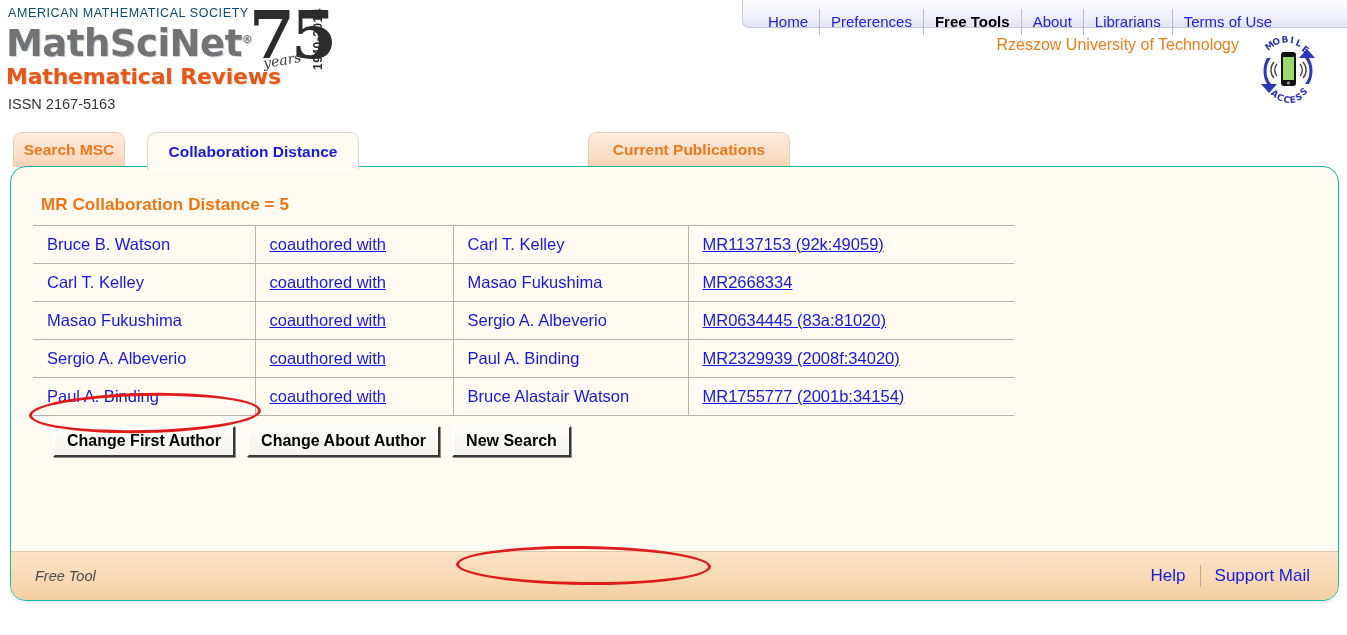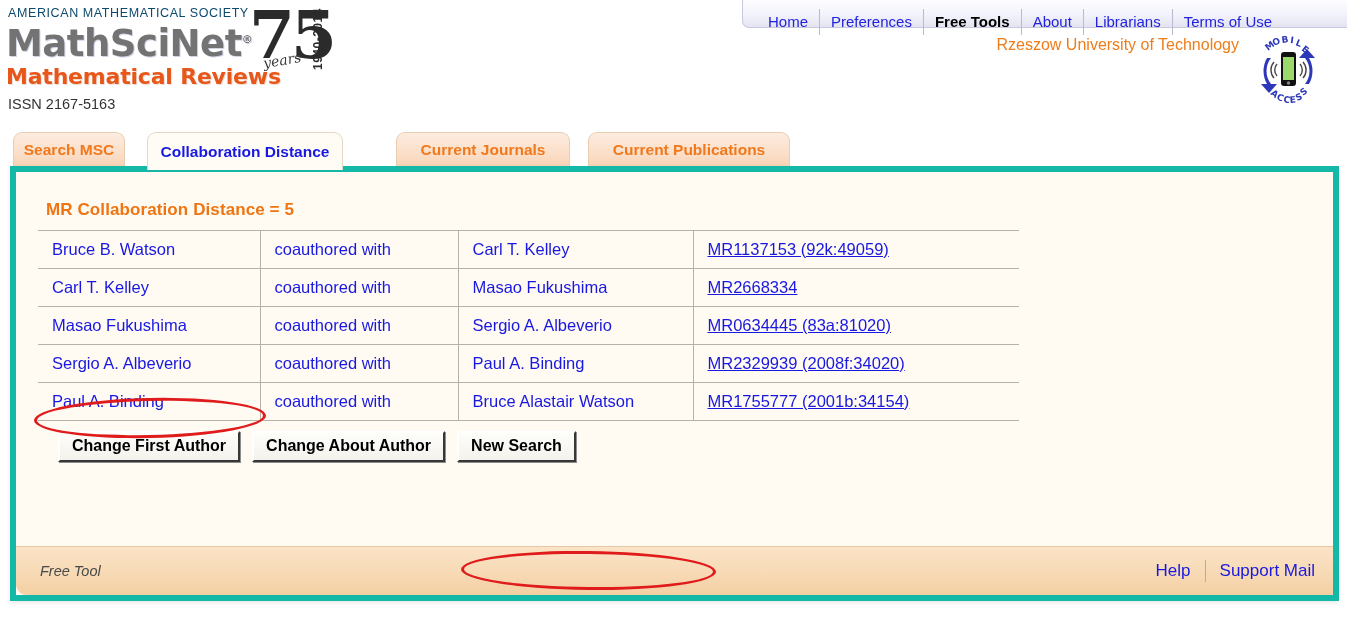--- a/index.html
+++ b/index.html
@@ -146,22 +146,22 @@
     z-index: 5;
     height: 38px;
   }
 
   
   .panel {
     position: absolute;
     left: 10px; top: 166px;
     width: 1329px; height: 435px;
     background: #fffaf2;
-    border: 6px solid #14b8a6;
-    border-radius: 0;
+    border: 1px solid #14b8a6;
+    border-radius: 16px;
     box-shadow: 0 2px 4px rgba(0,0,0,0.09);
     overflow: hidden;
   }
 
   .dist-heading {
     position: absolute; left: 30px; top: 28px;
     color: #ef7412;
     font-size: 17px;
     font-weight: bold;
     letter-spacing: 0.1px;
@@ -179,21 +179,21 @@
     padding: 8px 10px 9px 14px;
     font-size: 16.5px;
     color: #1818e0;
     vertical-align: middle;
     border-right: 1px solid #b9b0a6;
     white-space: nowrap;
     height: 38px;
   }
   table.results td:last-child { border-right: none; text-decoration: underline; }
   td.col-a { width: 222px; }
-  td.col-rel { width: 198px; color:#1818e0; padding-left: 18px; }
+  td.col-rel { width: 198px; color:#1818e0; padding-left: 18px; text-decoration: underline; }
   td.col-b { width: 235px; }
   td.col-mr { width: 326px; }
   table.results td.link { cursor: pointer; }
 
   
   .ink {
     position: absolute;
     border: 3.5px solid #e01b1b;
     border-radius: 50%;
     pointer-events: none;
@@ -298,22 +298,21 @@
         <path d="M24 28 A9 9 0 0 0 24 40"></path>
         <path d="M21 26 A12 12 0 0 0 21 42"></path>
         <path d="M47 28 A9 9 0 0 1 47 40"></path>
         <path d="M50 26 A12 12 0 0 1 50 42"></path>
       </g>
     </svg>
   </div>
 
   <div class="tabstrip">
     <div class="tab" style="left:13px;  width:112px;">Search MSC</div>
-    <div class="tab active" style="left:147px; width:196px;">Collaboration Distance</div>
-    <div class="tab" style="left:396px; width:174px;">Current Journals</div>
+    <div class="tab active" style="left:147px; width:212px;">Collaboration Distance</div>
     <div class="tab" style="left:588px; width:202px;">Current Publications</div>
   </div>
 
   <div class="panel">
 
     <div class="dist-heading">MR Collaboration Distance = 5</div>
 
     <table class="results">
       <tbody>
         <tr>

